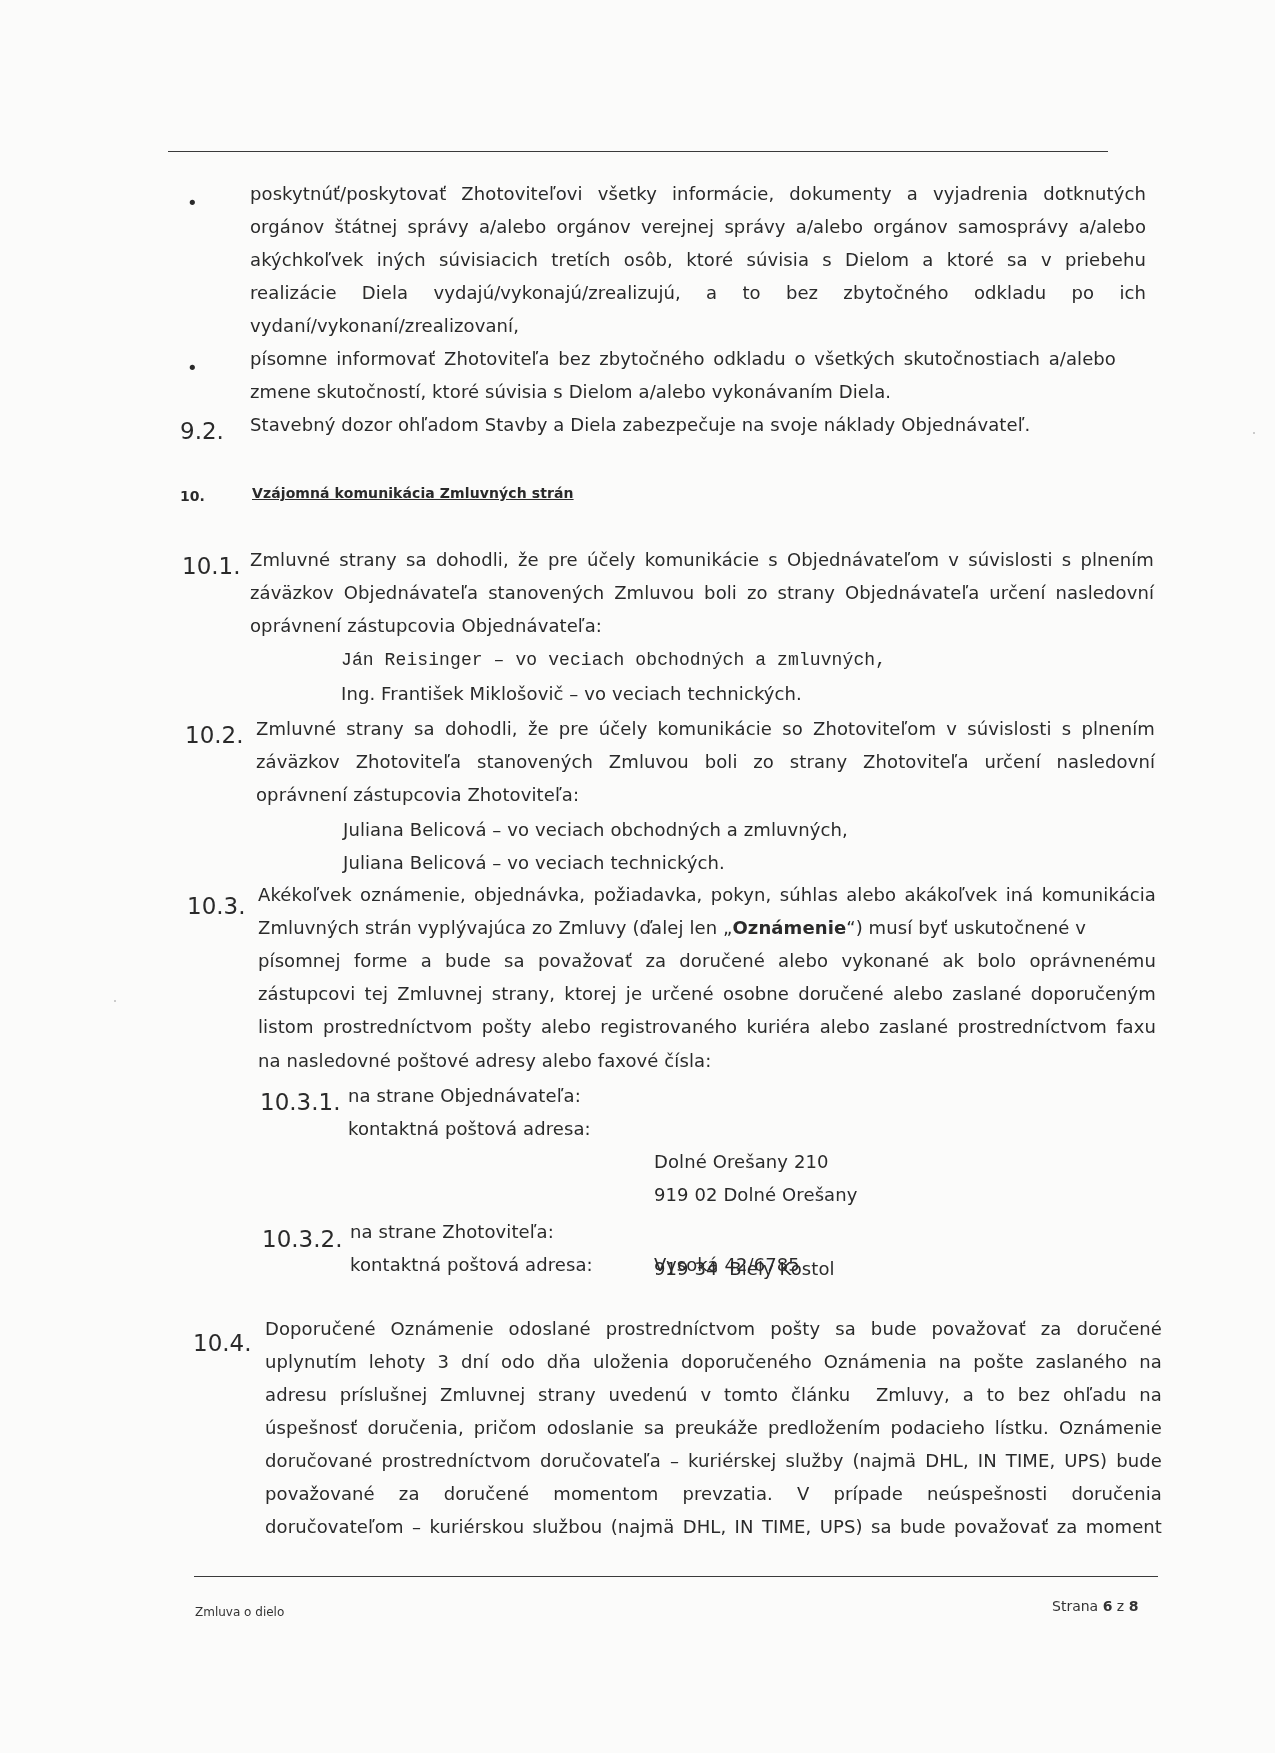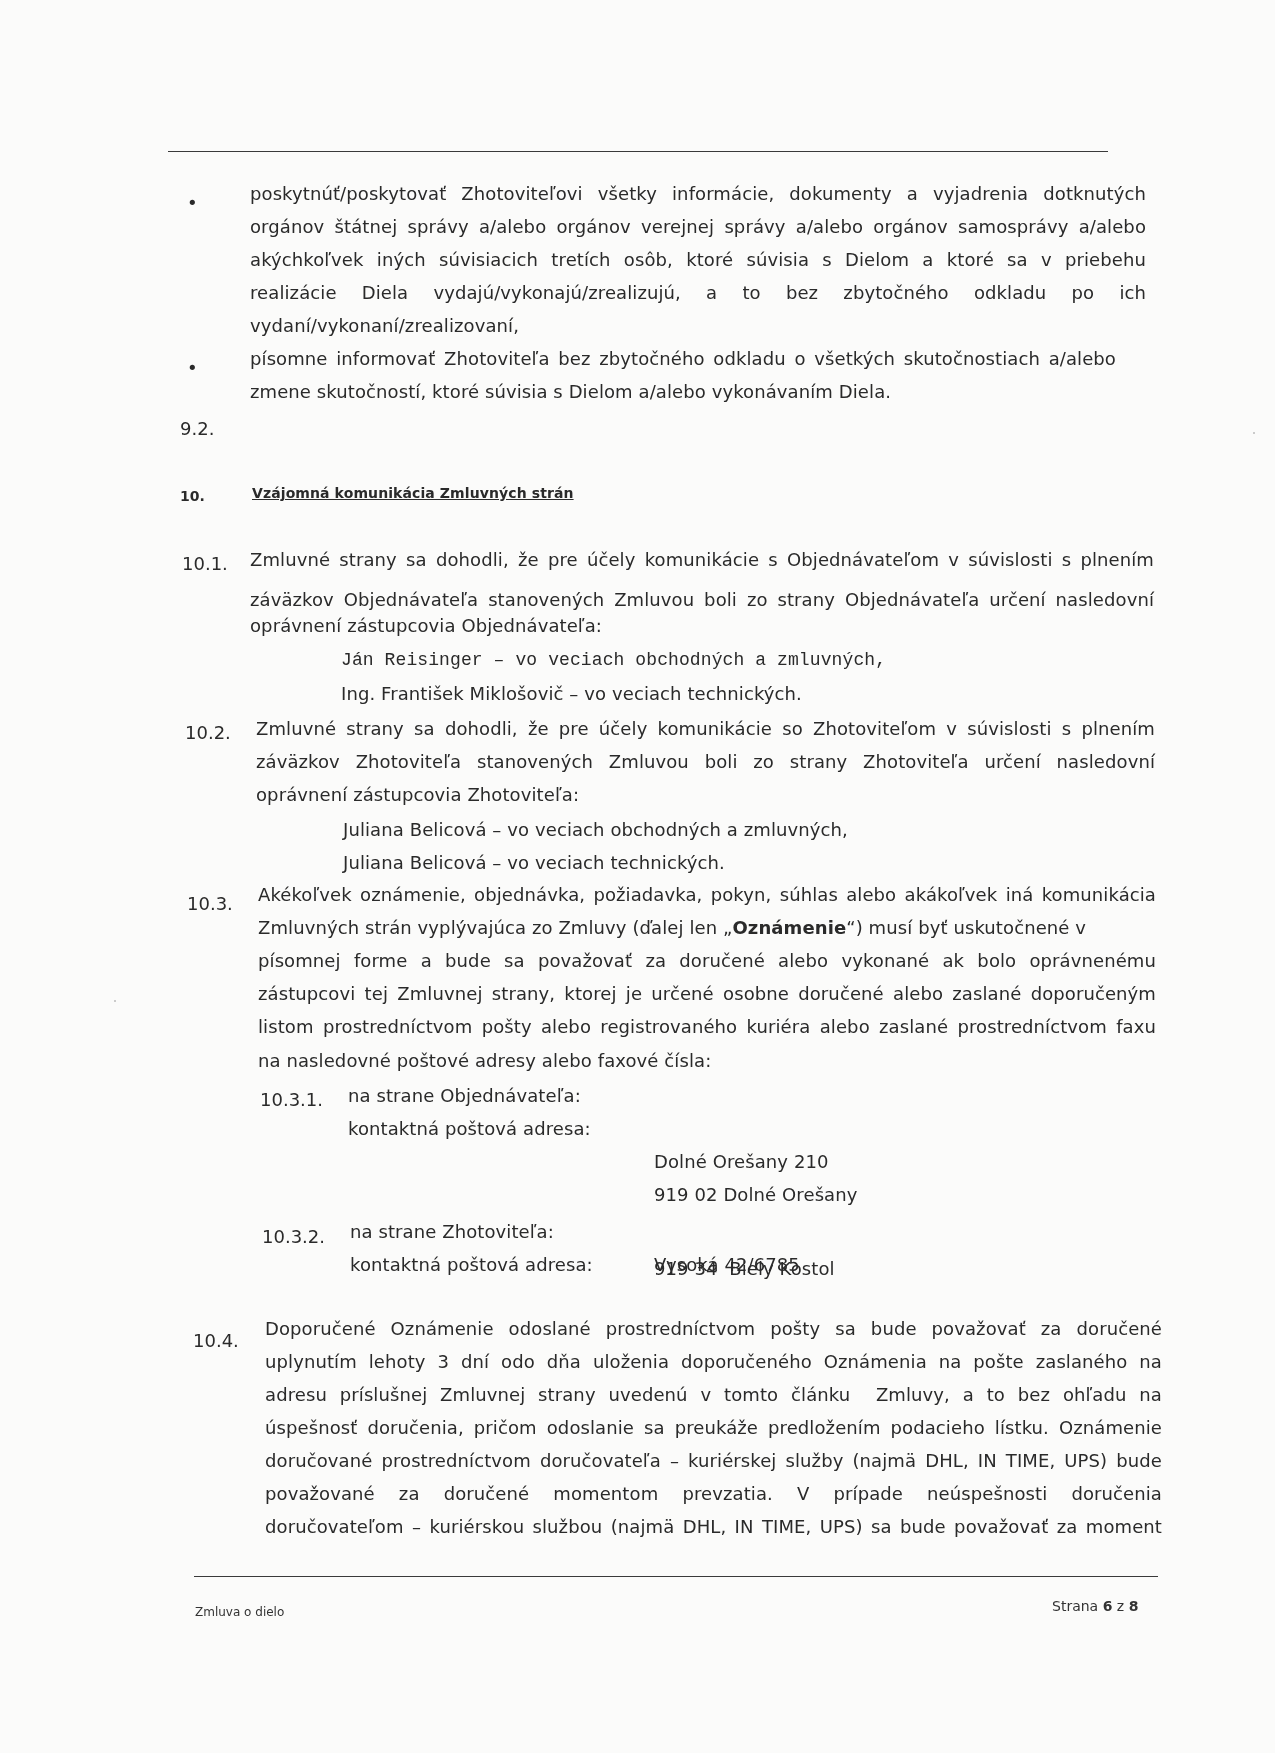--- a/index.html
+++ b/index.html
@@ -16,21 +16,21 @@
   .rule-top { left: 168px; top: 151px; width: 940px; }
   .rule-bottom { left: 194px; top: 1576px; width: 964px; }
 
   .line {
     position: absolute;
     font-size: 18px;
     white-space: nowrap;
     letter-spacing: 0.1px;
   }
   .just { text-align: justify; text-align-last: justify; white-space: normal; }
-  .num { position: absolute; font-size: 18px; }
+  .num { position: absolute; font-size: 23px; }
   .bullet { position: absolute; font-size: 18px; }
   .heading { font-weight: bold; font-size: 14px; }
   .heading-title { text-decoration: underline; }
   .bold { font-weight: bold; }
   .footer-left { position: absolute; left: 195px; top: 1605px; font-size: 12px; color: #333; }
   .footer-right { position: absolute; left: 1052px; top: 1598px; font-size: 14px; color: #333; }
   .speck { position: absolute; width: 2px; height: 2px; background: #bbb; border-radius: 1px; }
 </style>
 </head>
 <body>
@@ -44,27 +44,28 @@
   <div class="line just" style="left:250px; top:216px; width:896px;">orgánov štátnej správy a/alebo orgánov verejnej správy a/alebo orgánov samosprávy a/alebo</div>
   <div class="line just" style="left:250px; top:249px; width:896px;">akýchkoľvek iných súvisiacich tretích osôb, ktoré súvisia s Dielom a ktoré sa v priebehu</div>
   <div class="line just" style="left:250px; top:282px; width:896px;">realizácie Diela vydajú/vykonajú/zrealizujú, a to bez zbytočného odkladu po ich</div>
   <div class="line" style="left:250px; top:315px;">vydaní/vykonaní/zrealizovaní,</div>
 
   <span class="bullet" style="left:187px; top:357px;">•</span>
   <div class="line just" style="left:250px; top:348px; width:866px;">písomne informovať Zhotoviteľa bez zbytočného odkladu o všetkých skutočnostiach a/alebo</div>
   <div class="line" style="left:250px; top:381px;">zmene skutočností, ktoré súvisia s Dielom a/alebo vykonávaním Diela.</div>
 
   <span class="num" style="left:180px; top:418px;">9.2.</span>
+  <div class="line" style="left:250px; top:414px;">Stavebný dozor ohľadom Stavby a Diela zabezpečuje na svoje náklady Objednávateľ.</div>
 
   <span class="num heading" style="left:180px; top:488px;">10.</span>
   <div class="line heading heading-title" style="left:252px; top:485px;">Vzájomná komunikácia Zmluvných strán</div>
 
   <span class="num" style="left:182px; top:553px;">10.1.</span>
   <div class="line just" style="left:250px; top:549px; width:904px;">Zmluvné strany sa dohodli, že pre účely komunikácie s Objednávateľom v súvislosti s plnením</div>
-  <div class="line just" style="left:250px; top:582px; width:904px;margin-top:7px;">záväzkov Objednávateľa stanovených Zmluvou boli zo strany Objednávateľa určení nasledovní</div>
+  <div class="line just" style="left:250px; top:582px; width:904px;">záväzkov Objednávateľa stanovených Zmluvou boli zo strany Objednávateľa určení nasledovní</div>
   <div class="line" style="left:250px; top:615px;text-align:center;">oprávnení zástupcovia Objednávateľa:</div>
   <div class="line" style="left:341px; top:650px;font-family:Liberation Mono, monospace;">Ján Reisinger – vo veciach obchodných a zmluvných,</div>
   <div class="line" style="left:341px; top:683px;">Ing. František Miklošovič – vo veciach technických.</div>
 
   <span class="num" style="left:185px; top:722px;">10.2.</span>
   <div class="line just" style="left:256px; top:718px; width:899px;">Zmluvné strany sa dohodli, že pre účely komunikácie so Zhotoviteľom v súvislosti s plnením</div>
   <div class="line just" style="left:256px; top:751px; width:899px;">záväzkov Zhotoviteľa stanovených Zmluvou boli zo strany Zhotoviteľa určení nasledovní</div>
   <div class="line" style="left:256px; top:784px;">oprávnení zástupcovia Zhotoviteľa:</div>
   <div class="line" style="left:343px; top:819px;">Juliana Belicová – vo veciach obchodných a zmluvných,</div>
   <div class="line" style="left:343px; top:852px;">Juliana Belicová – vo veciach technických.</div>

